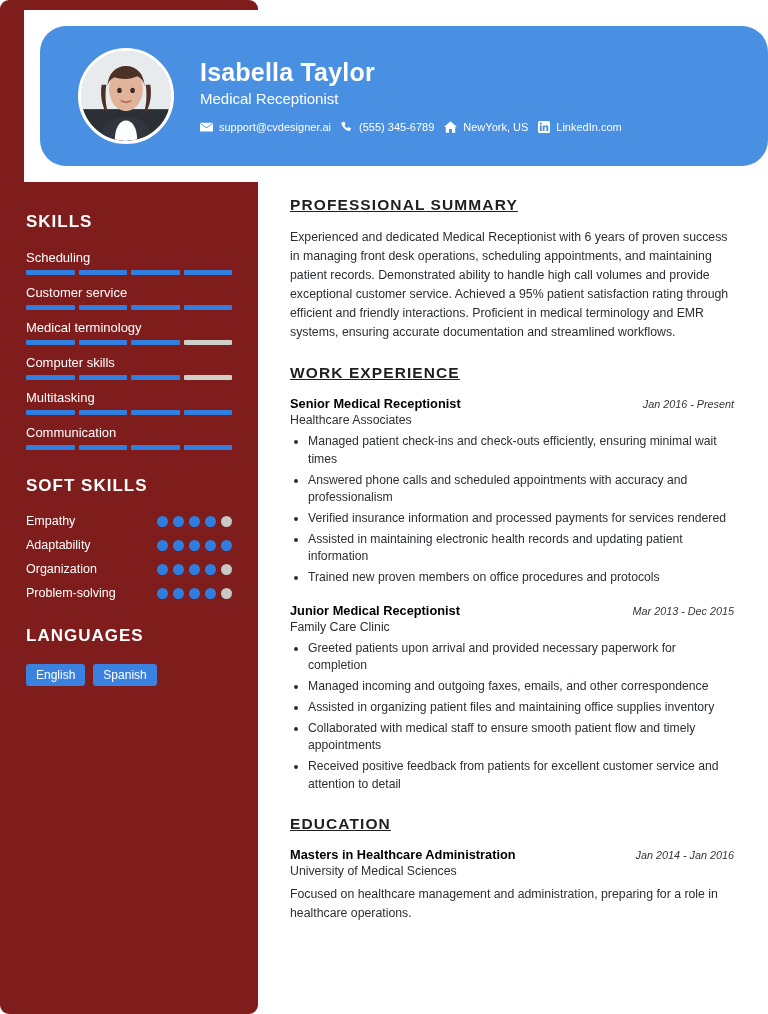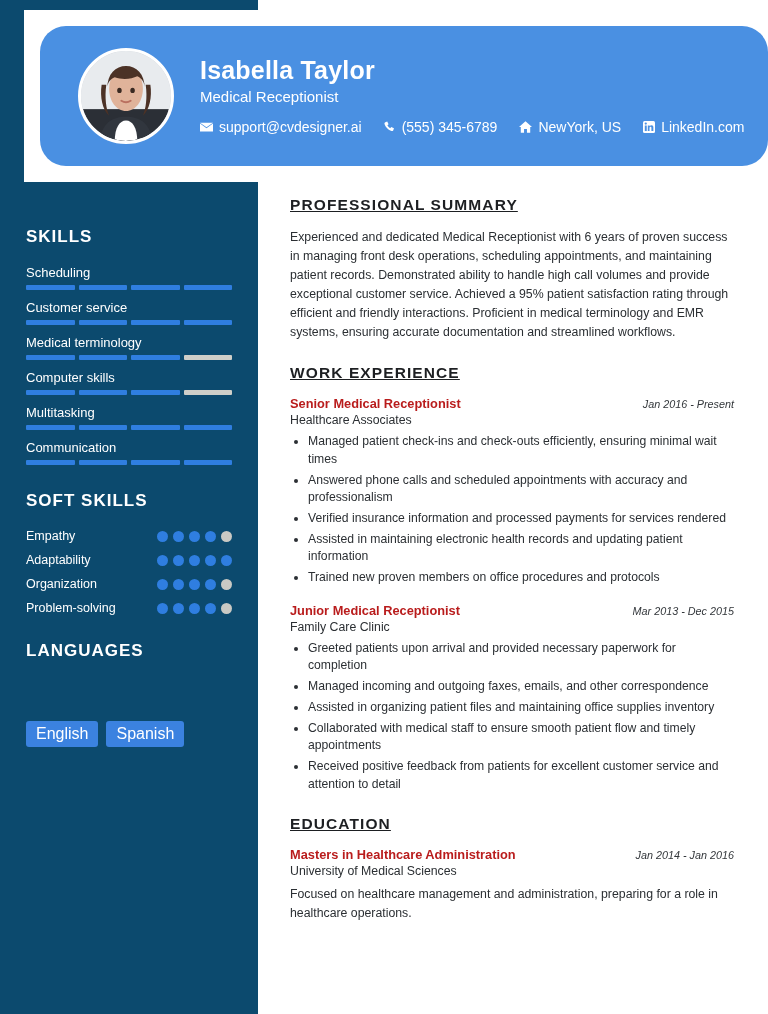--- a/index.html
+++ b/index.html
@@ -20,24 +20,25 @@
     height: 1014px;
     background: #ffffff;
   }
   
   .sidebar {
     position: absolute;
     left: 0;
     top: 0;
     width: 258px;
     height: 1014px;
-    background: #0c4a6e;
+    background: #7f1d1d;
     box-sizing: border-box;
-    padding: 15px 26px;
+    padding: 0 26px;
     color: #ffffff;
+    border-radius: 9px;
   }
   
   .header-wrap {
     position: absolute;
     left: 40px;
     top: 26px;
     right: 0;
     height: 140px;
     background: #4a90e2;
     display: flex;
@@ -78,22 +79,22 @@
     line-height: 1.1;
   }
   .role {
     font-size: 15px;
     margin: 0 0 14px 0;
     font-weight: 400;
   }
   .contact-row {
     display: flex;
     align-items: center;
-    gap: 22px;
-    font-size: 14px;
+    gap: 10px;
+    font-size: 11px;
     flex-wrap: wrap;
   }
   .contact-item {
     display: flex;
     align-items: center;
     gap: 6px;
     white-space: nowrap;
   }
   .contact-item svg { display:block; }
 
@@ -141,24 +142,23 @@
     width: 11px; height: 11px; border-radius: 50%;
     background: #c9c9c4;
   }
   .dot.on { background: #2f7ee0; }
 
   .lang-title { margin-top: 26px; }
   .lang-row { display: flex; gap: 8px; }
   .lang-chip {
     background: #3b82e0;
     color: #ffffff;
-    font-size: 16px;
+    font-size: 12px;
     padding: 4px 10px;
     border-radius: 3px;
-    margin-top: 42px;
   }
 
   
   .main {
     position: absolute;
     left: 258px;
     top: 0;
     width: 510px;
     height: 1014px;
     box-sizing: border-box;
@@ -181,21 +181,21 @@
   }
   .section-gap { margin-top: 22px; }
   .job-head {
     display: flex;
     justify-content: space-between;
     align-items: baseline;
   }
   .job-title {
     font-size: 12.8px;
     font-weight: bold;
-    color: #b91c1c;
+    color: #000000;
   }
   .job-date {
     font-size: 10.8px;
     font-style: italic;
     color: #33373b;
     white-space: nowrap;
     margin-left: 10px;
   }
   .job-org {
     font-size: 12.3px;

